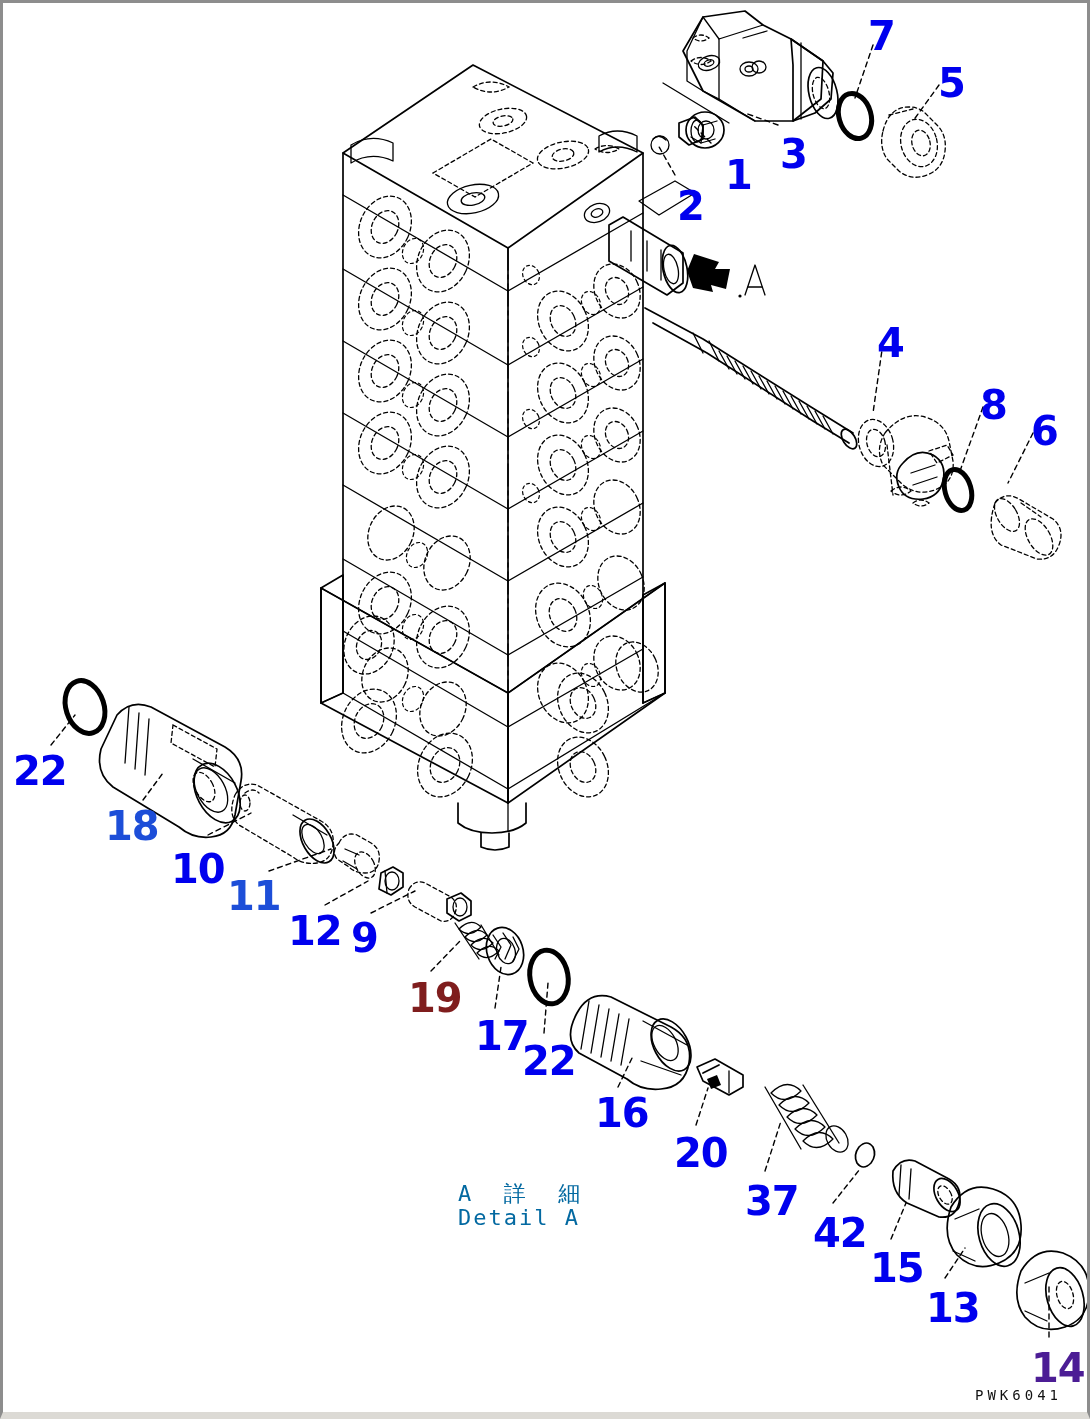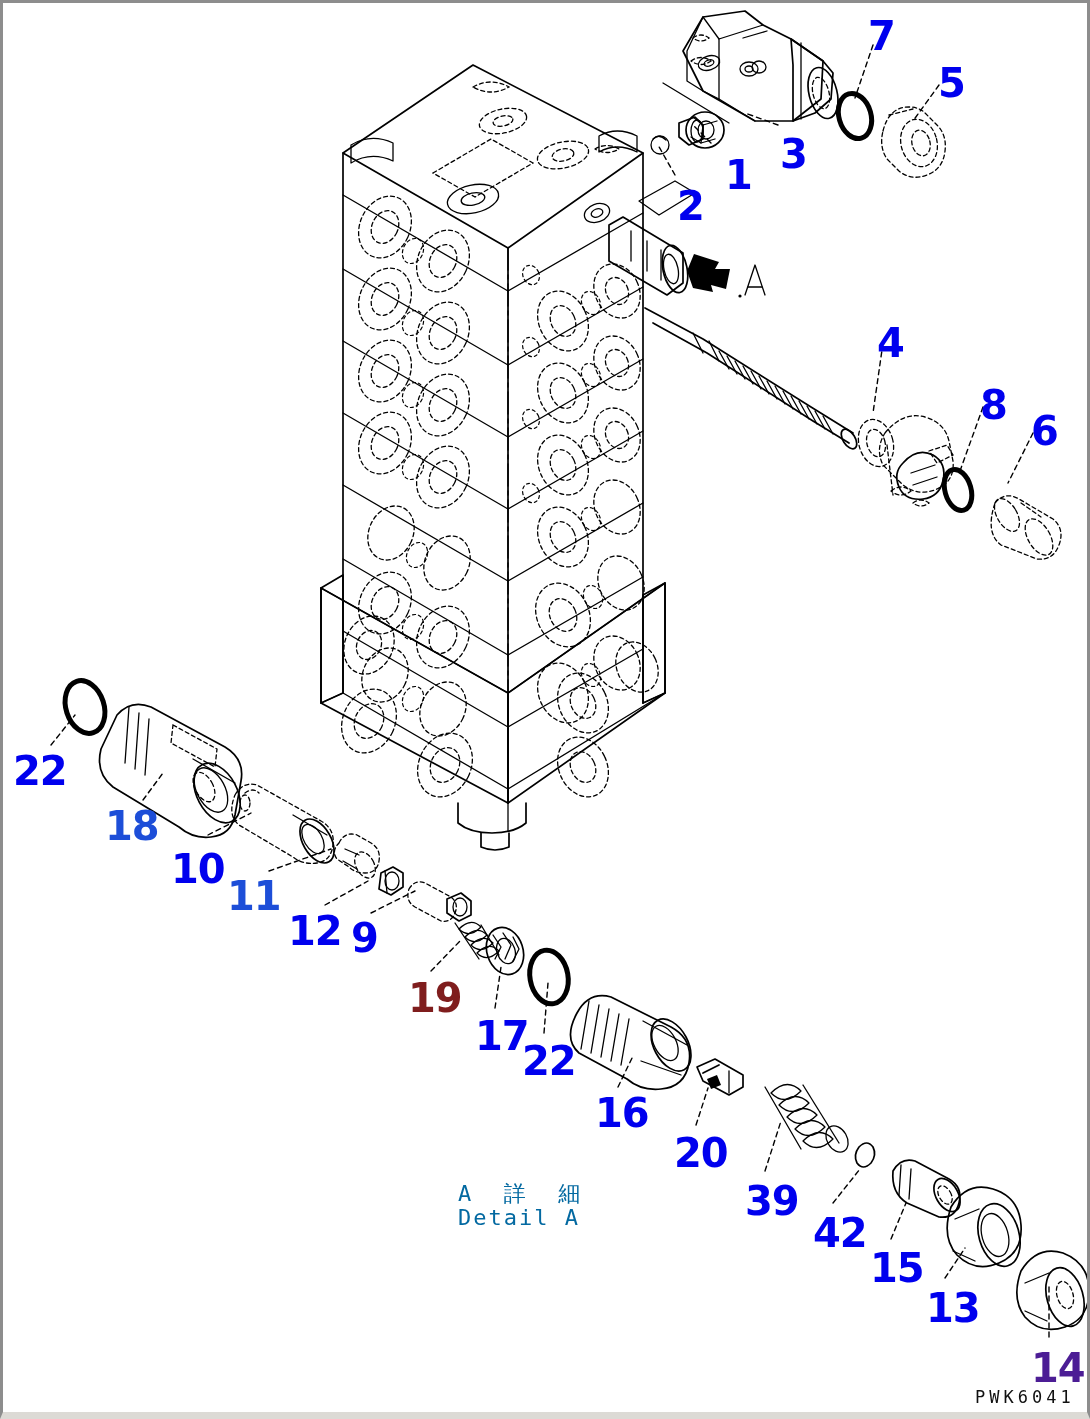--- a/index.html
+++ b/index.html
@@ -36,21 +36,21 @@
     font-family:"DejaVu Sans Mono", monospace;
     font-size:22px;
     line-height:26px;
     white-space:pre;
     letter-spacing:2px;
   }
   .drawno{
     position:absolute;
     color:#111111;
     font-family:"DejaVu Sans Mono", monospace;
-    font-size:17px;
+    font-size:14px;
     letter-spacing:4px;
     white-space:pre;
   }
 </style>
 </head>
 <body>
 
 <div id="page">
 
   <svg id="art" viewBox="0 0 1090 1419" xmlns="http://www.w3.org/2000/svg">
@@ -517,21 +517,21 @@
       <div class="lbl" style="left: 224px; top: 873px; color: #1d4ed8;">11</div>
       <div class="lbl" style="left: 285px; top: 908px; color: rgb(0, 0, 238);">12</div>
       <div class="lbl" style="left: 923px; top: 1285px; color: rgb(0, 0, 238); text-align: center;">13</div>
       <div class="lbl" style="left: 1028px; top: 1345px; color: #4c1d95;">14</div>
       <div class="lbl" style="left: 867px; top: 1245px; color: rgb(0, 0, 238);">15</div>
       <div class="lbl" style="left: 592px; top: 1090px; color: rgb(0, 0, 238);">16</div>
       <div class="lbl" style="left: 472px; top: 1013px; color: rgb(0, 0, 238);">17</div>
       <div class="lbl" style="left: 102px; top: 803px; color: #1d4ed8; text-align: center;">18</div>
       <div class="lbl" style="left: 405px; top: 975px; color: #7f1d1d;">19</div>
       <div class="lbl" style="left: 671px; top: 1130px; color: rgb(0, 0, 238);">20</div>
-      <div class="lbl" style="left: 742px; top: 1178px; color: rgb(0, 0, 238);">39</div>
+      <div class="lbl" style="left: 742px; top: 1178px; color: rgb(0, 0, 238);">37</div>
       <div class="lbl" style="left: 10px; top: 748px; color: rgb(0, 0, 238);">22</div>
       <div class="lbl" style="left: 810px; top: 1210px; color: rgb(0, 0, 238);">42</div>
       <div class="lbl" style="left: 519px; top: 1038px; color: rgb(0, 0, 238);">22</div>
     </div>
 
   <div class="secA" style="left:455px; top:1178px;">A  詳  細</div>
   <div class="secA" style="left:455px; top:1202px;">Detail A</div>
 
   <div class="drawno" style="left:972px; top:1384px;">PWK6041</div>
 

